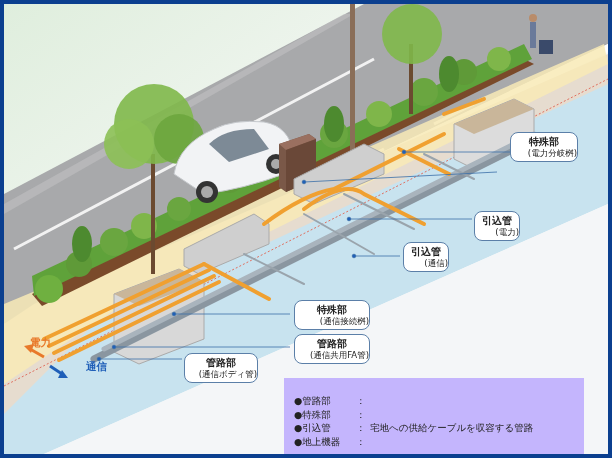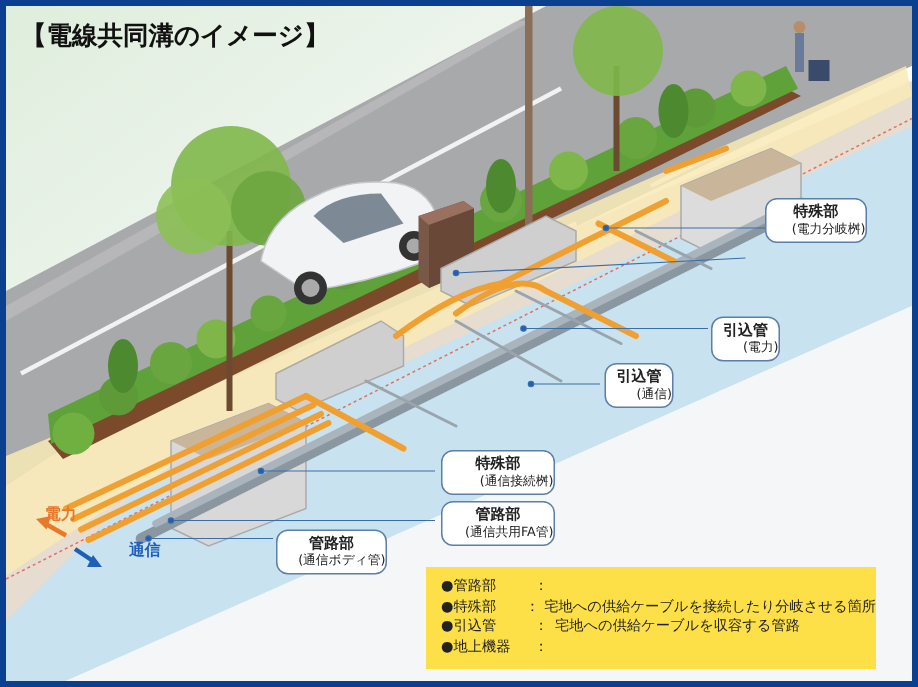--- a/index.html
+++ b/index.html
@@ -4,21 +4,21 @@
   <style>
     html, body { margin:0; padding:0; }
     body { width:612px; height:458px; overflow:hidden; background:#0b3f8f; font-family:"DejaVu Sans", sans-serif; }
     .frame { position:absolute; left:0; top:0; width:612px; height:458px; box-sizing:border-box; border:4px solid #0b3f8f; background:#f7f9fb; overflow:hidden; }
     .scene { position:absolute; left:0; top:0; width:604px; height:450px; }
     .title { position:absolute; left:10px; top:8px; font-size:17px; font-weight:bold; color:#111; letter-spacing:0px; }
     .callout { position:absolute; background:#fff; border:1px solid #5b7fa8; border-radius:8px; text-align:center; color:#222; box-sizing:border-box; }
     .callout .main { display:block; font-size:10px; font-weight:bold; line-height:13px; }
     .callout .sub { display:block; font-size:8.5px; line-height:11px;text-align:right; }
     .flow { position:absolute; font-size:10.5px; font-weight:bold;margin-left:20px; }
-    .legend { position:absolute; left:280px; top:374px; width:300px; height:68px; background:#fde047; box-sizing:border-box; padding:6px 0 0 10px; }
+    .legend { position:absolute; left:280px; top:374px; width:300px; height:80px; background:#c4b5fd; box-sizing:border-box; padding:16px 0 0 10px; }
     .legend .row { display:flex; font-size:9.5px; line-height:13.5px; color:#222; white-space:nowrap; }
     .legend .term { width:62px; }
     .legend .sep { width:14px; }
   </style>
 </head>
 <body>
 
 <div class="frame">
 
   <svg class="scene" viewBox="0 0 604 450" xmlns="http://www.w3.org/2000/svg">
@@ -155,21 +155,20 @@
     </g>
 
     <g>
       <line x1="40" y1="353" x2="26" y2="345" stroke="#e8792a" stroke-width="3"></line>
       <polygon points="20,342 30,340 27,349" fill="#e8792a"></polygon>
       <line x1="46" y1="362" x2="58" y2="370" stroke="#1f5fb8" stroke-width="3"></line>
       <polygon points="64,374 54,374 58,366" fill="#1f5fb8"></polygon>
     </g>
   </svg>
 
-  <div class="title">【電線共同溝のイメージ】</div>
 
   <div class="callout" style="left:506px; top:128px; width:68px; height:30px; padding-top:2px;">
     <span class="main">特殊部</span>
     <span class="sub">(電力分岐桝)</span>
   </div>
   <div class="callout" style="left:470px; top:207px; width:46px; height:30px; padding-top:2px;">
     <span class="main">引込管</span>
     <span class="sub">(電力)</span>
   </div>
   <div class="callout" style="left:399px; top:238px; width:46px; height:30px; padding-top:2px;">
@@ -193,21 +192,20 @@
   <div class="flow" style="left:62px; top:356px; color:#1f5fb8;">通信</div>
 
   <div class="legend">
     <div class="row">
       <span class="term">●管路部</span>
       <span class="sep">：</span>
     </div>
     <div class="row">
       <span class="term">●特殊部</span>
       <span class="sep">：</span>
-      <span>宅地への供給ケーブルを接続したり分岐させる箇所</span>
     </div>
     <div class="row">
       <span class="term">●引込管</span>
       <span class="sep">：</span>
       <span>宅地への供給ケーブルを収容する管路</span>
     </div>
     <div class="row">
       <span class="term">●地上機器</span>
       <span class="sep">：</span>
     </div>

